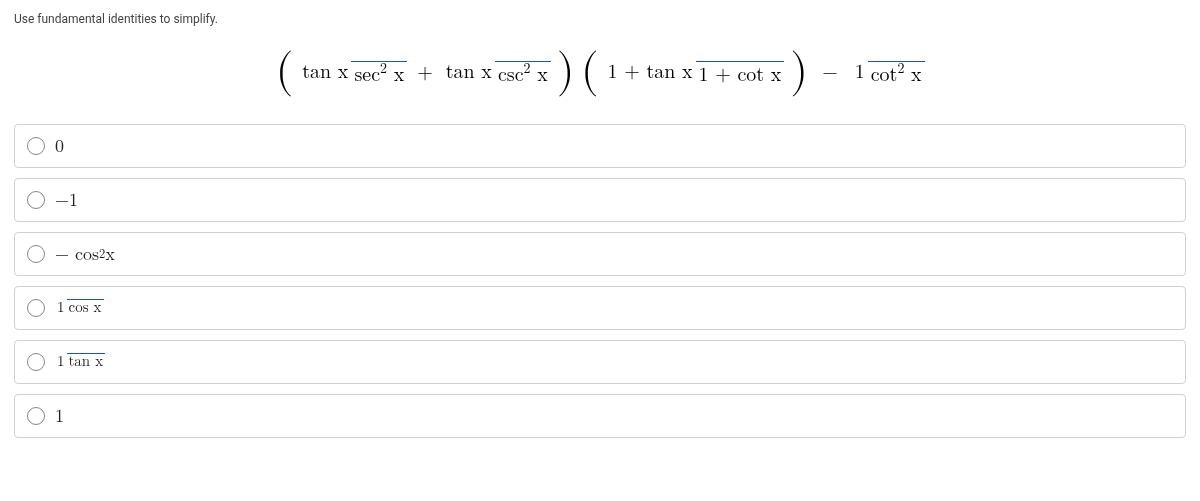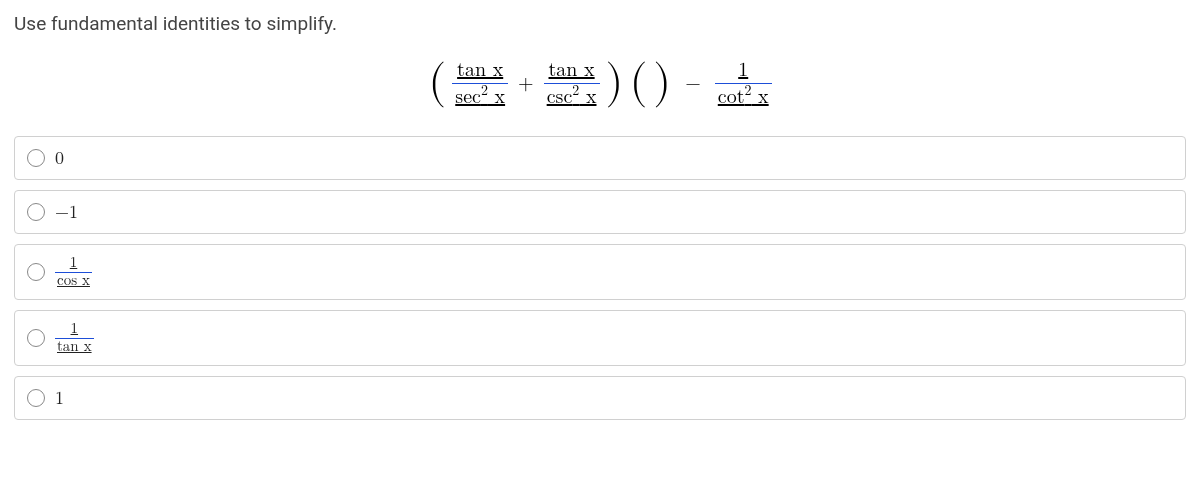--- a/index.html
+++ b/index.html
@@ -4,46 +4,45 @@
 <style>
   * { box-sizing: border-box; margin: 0; padding: 0; }
   body {
     font-family: -apple-system, BlinkMacSystemFont, "Segoe UI", Roboto, Arial, sans-serif;
     background: #fff;
     padding: 12px 14px;
     width: 1200px;
     color: #333;
   }
   .prompt {
-    font-size: 19px;
+    font-size: 12px;
     color: #444;
     margin-bottom: 24px;
   }
   .equation-row {
     text-align: center;
     margin-bottom: 28px;
     font-family: "Latin Modern Math", "STIX Two Math", "Cambria Math", "Times New Roman", serif;
     font-size: 20px;
     color: #000;
   }
   .eq { display: inline-flex; align-items: center; gap: 6px; }
   .paren {
     font-size: 46px;
     line-height: 1;
     font-weight: 300;
     position: relative;
     top: -2px;
   }
   .frac {
     display: inline-flex;
-    flex-direction: column;
+    flex-direction: row;
     align-items: center;
     vertical-align: middle;
     line-height: 1.1;
-    text-decoration: underline;
   }
   .frac .num { padding: 0 3px 2px 3px; }
   .frac .den { padding: 2px 3px 0 3px; border-top: 1px solid #1d4ed8; }
   .sup { font-size: 0.7em; vertical-align: super; line-height: 0; }
   .op { padding: 0 4px; font-size: 20px; }
   .minus-big { padding: 0 8px; font-size: 20px; }
 
   .options { display: flex; flex-direction: column; gap: 10px; }
   .option {
     border: 1px solid #d0d0d0;
@@ -84,20 +83,24 @@
       <span class="num">tan x</span>
       <span class="den"><span>sec</span><span class="sup">2</span><span> x</span></span>
     </span>
     <span class="op">+</span>
     <span class="frac">
       <span class="num">tan x</span>
       <span class="den"><span>csc</span><span class="sup">2</span><span> x</span></span>
     </span>
     <span class="paren">)</span>
     <span class="paren">(</span>
+    <span class="frac">
+      <span class="num">1 + tan x</span>
+      <span class="den">1 + cot x</span>
+    </span>
     <span class="paren">)</span>
     <span class="minus-big">−</span>
     <span class="frac">
       <span class="num">1</span>
       <span class="den"><span>cot</span><span class="sup">2</span><span> x</span></span>
     </span>
   </span>
 </div>
 
 <div class="options">
@@ -105,20 +108,28 @@
   <div class="option">
     <span class="radio"></span>
     <span class="opt-label">0</span>
   </div>
 
   <div class="option">
     <span class="radio"></span>
     <span class="opt-label">−1</span>
   </div>
 
+  <div class="option">
+    <span class="radio"></span>
+    <span class="opt-label">
+        <span>− cos</span>
+        <span class="sup">2</span>
+        <span> x</span>
+      </span>
+  </div>
 
   <div class="option">
     <span class="radio"></span>
     <span class="opt-label">
       <span class="frac">
         <span class="num">1</span>
         <span class="den">cos x</span>
       </span>
     </span>
   </div>

